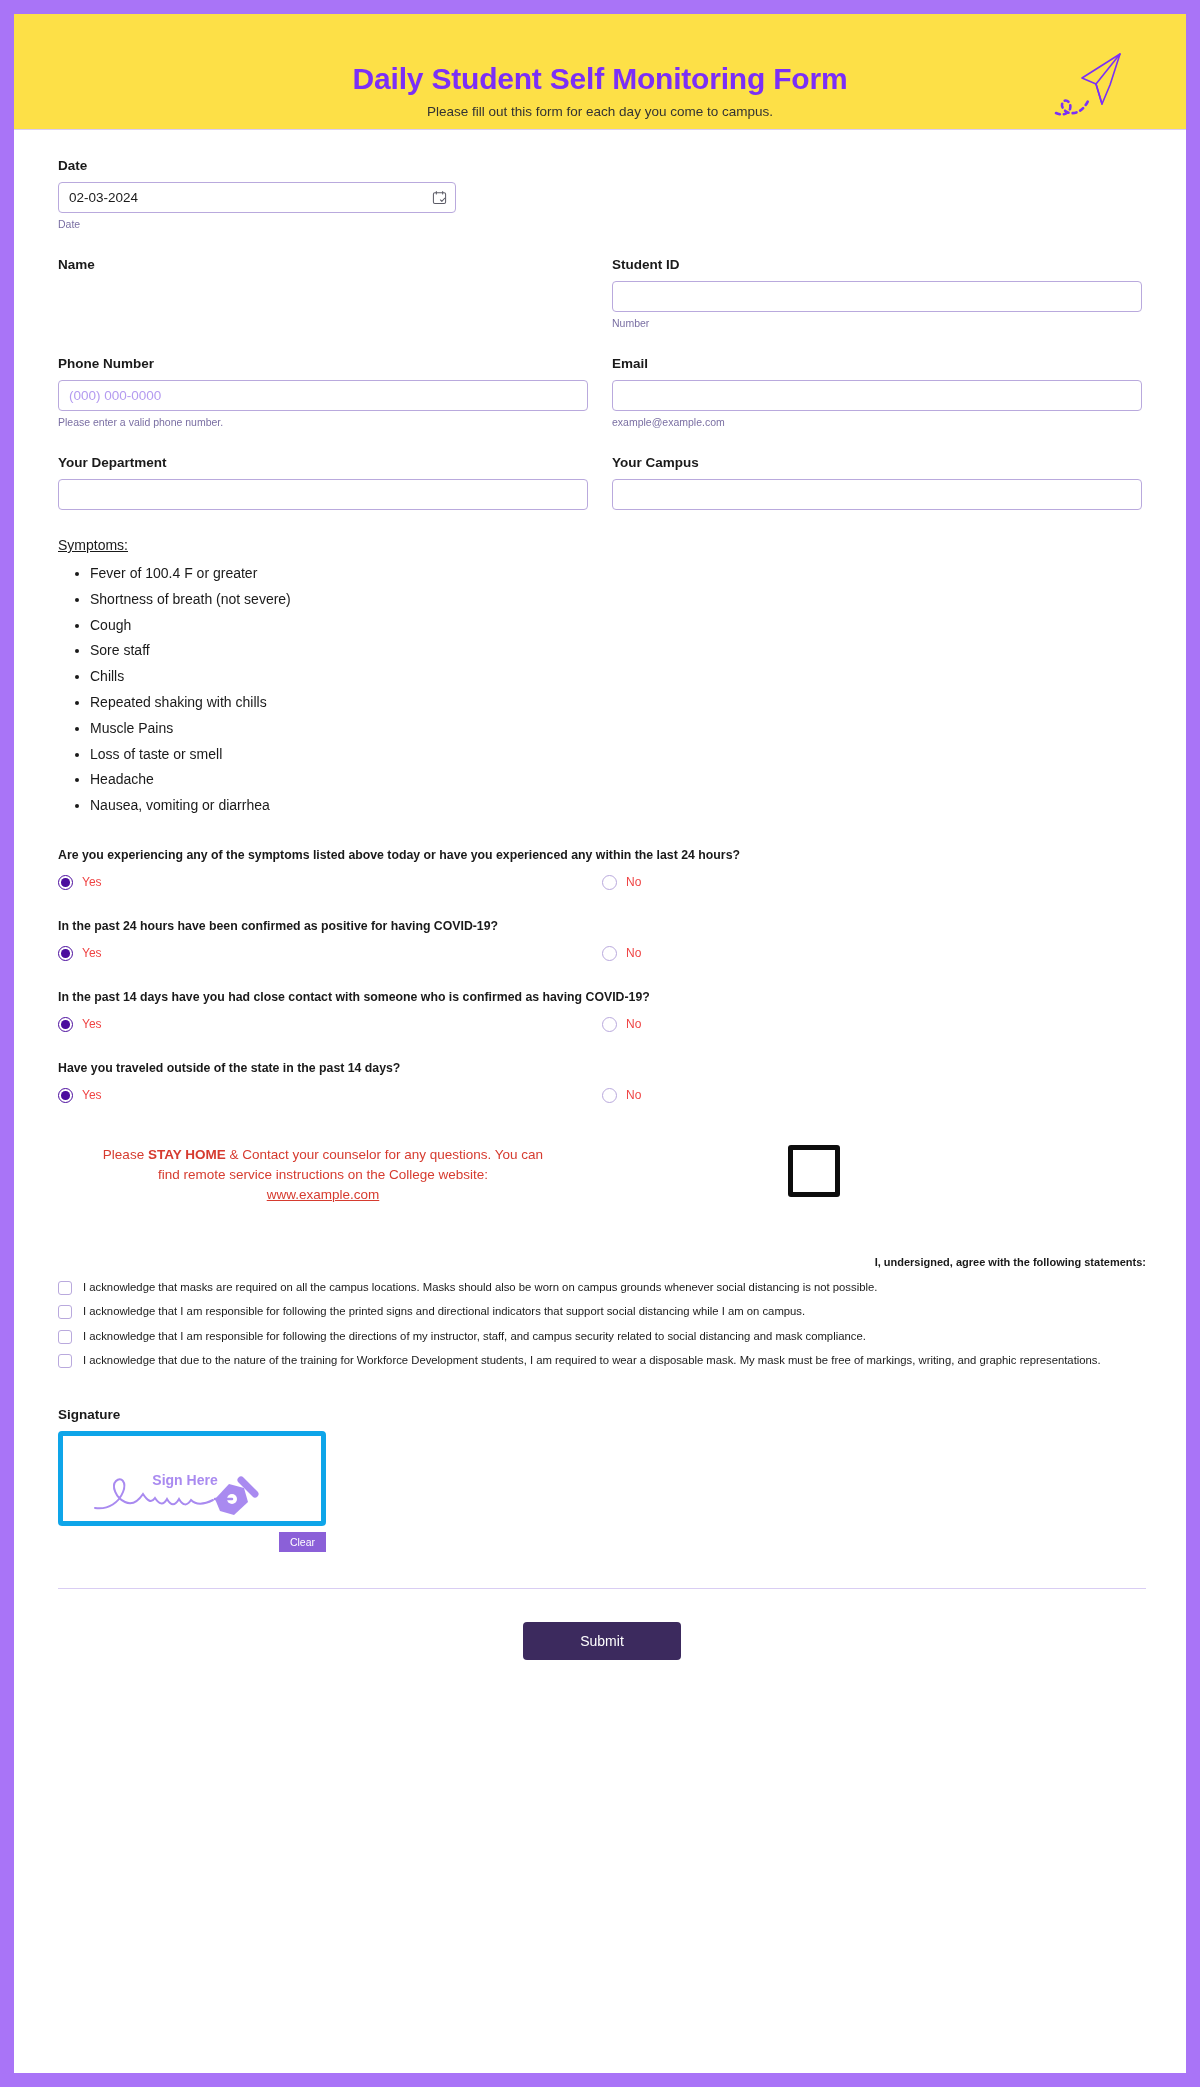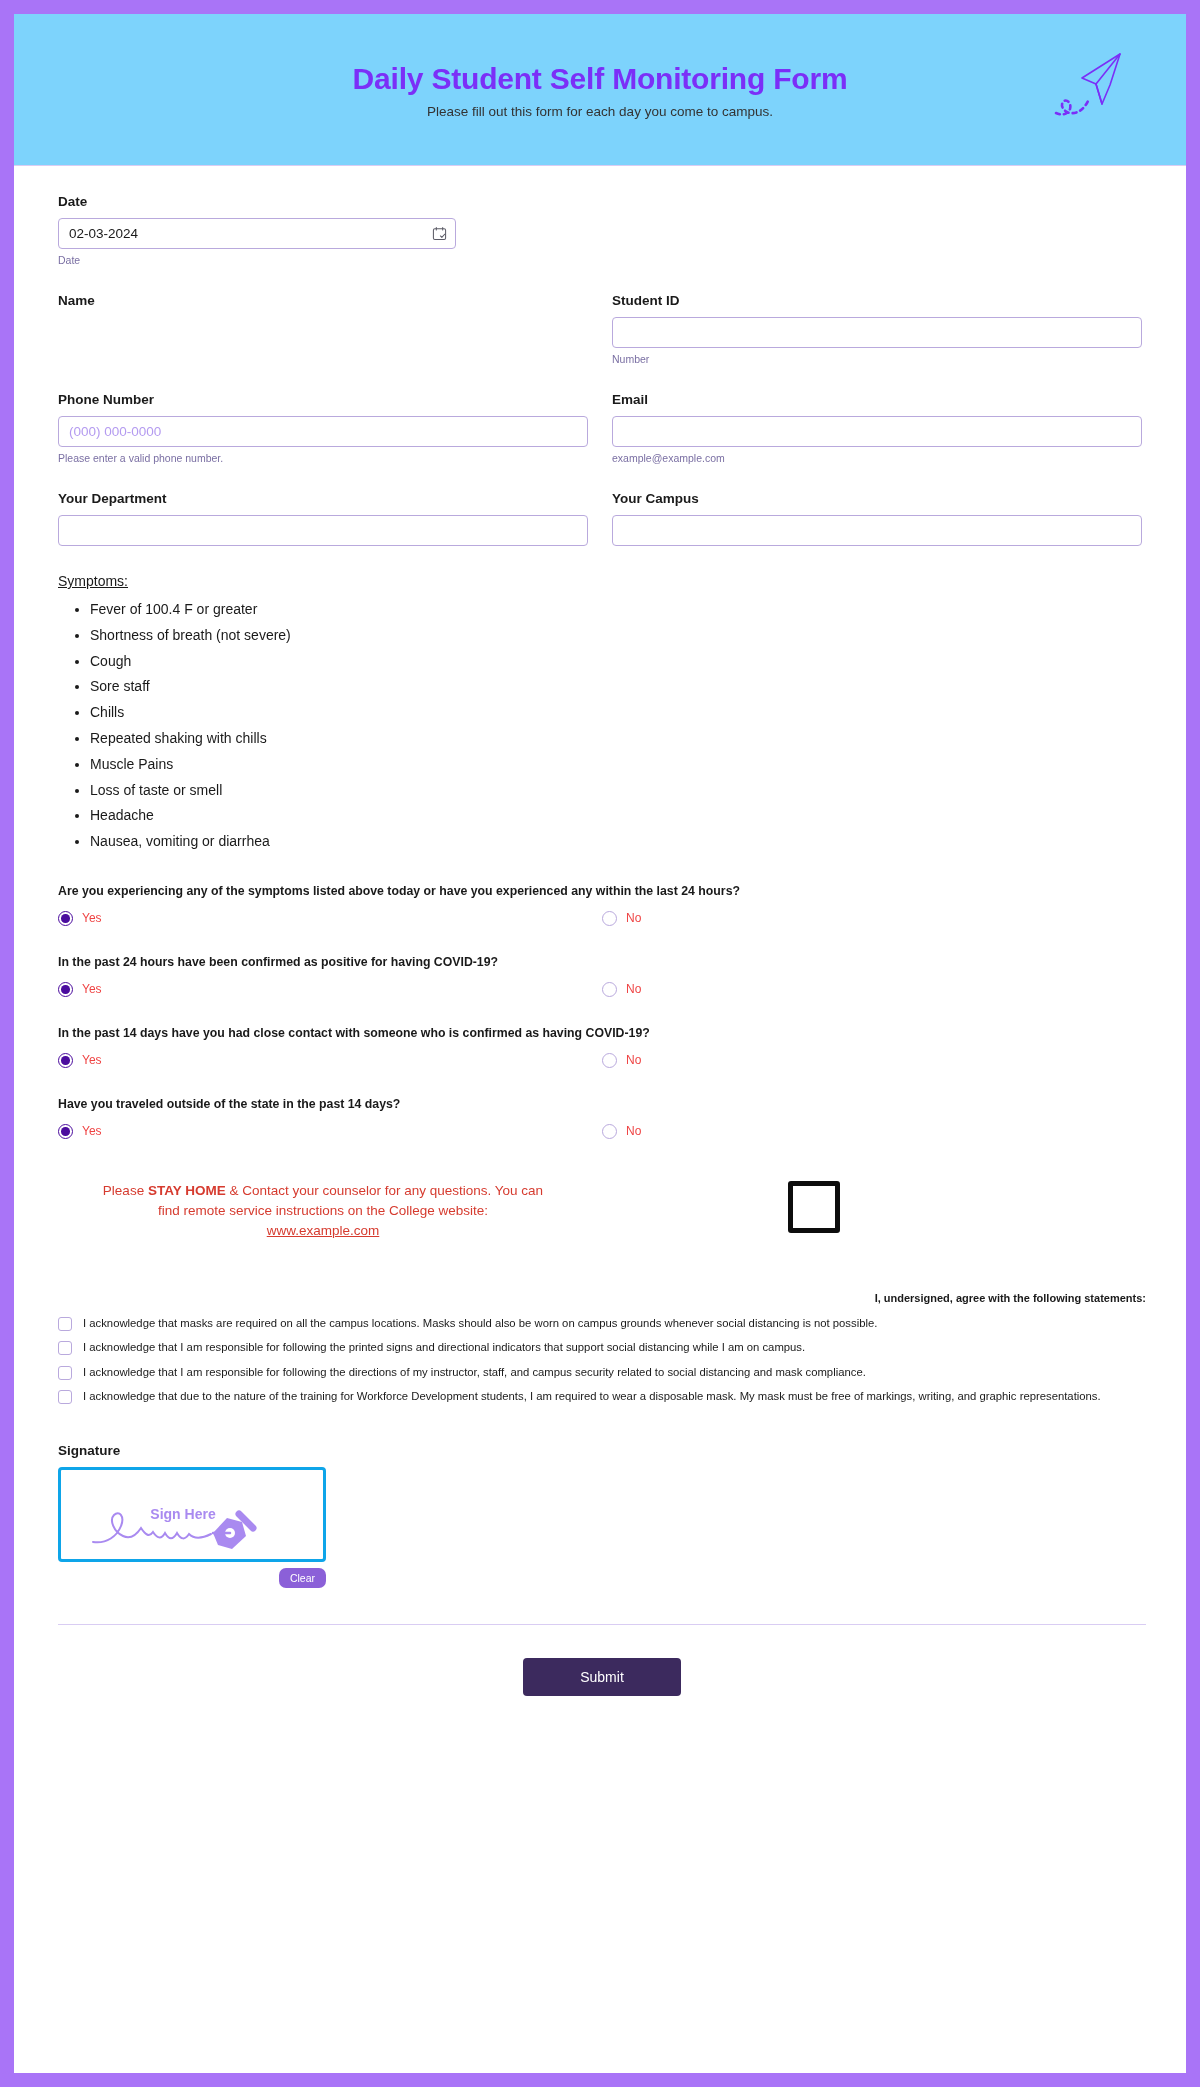--- a/index.html
+++ b/index.html
@@ -14,23 +14,23 @@
   .page-frame {
     position: absolute;
     left: 14px; top: 14px;
     width: 1172px; height: 2059px;
     background: #ffffff;
     overflow: hidden;
   }
   
   .form-header {
     position: relative;
-    height: 152px;
+    height: 116px;
     border-bottom: 1px solid #d9cdf3;
-    background: #7dd3fc;
+    background: #fde047;
   }
   .header-title {
     text-align: center;
     color: #7b2ff7;
     font-size: 30px;
     font-weight: bold;
     letter-spacing: -0.2px;
     padding-top: 48px;
     margin: 0;
   }
@@ -175,32 +175,32 @@
     font-size: 11.3px;
     color: #1a1a1a;
     margin-left: 11px;
     line-height: 15.5px;
     max-width: 1035px;
   }
   
   .sig-section { margin-top: 38px; }
   .sig-pad {
     width: 268px; height: 95px;
-    border: 3px solid #0ea5e9;
+    border: 5px solid #0ea5e9;
     border-radius: 4px;
     background: #fff;
     position: relative;
     overflow: hidden;
   }
   .clear-wrap { width: 268px; display: flex; justify-content: flex-end; margin-top: 6px; }
   .clear-btn {
     background: #8b60d8;
     color: #ffffff;
     border: none;
-    border-radius: 7px;
+    border-radius: 0;
     font-size: 10.5px;
     padding: 4px 11px;
     font-family: "Liberation Sans", sans-serif;
     cursor: pointer;
   }
   
   .form-footer {
     border-top: 1px solid #d9cdf3;
     margin-top: 36px;
     padding: 33px 0 0 0;

